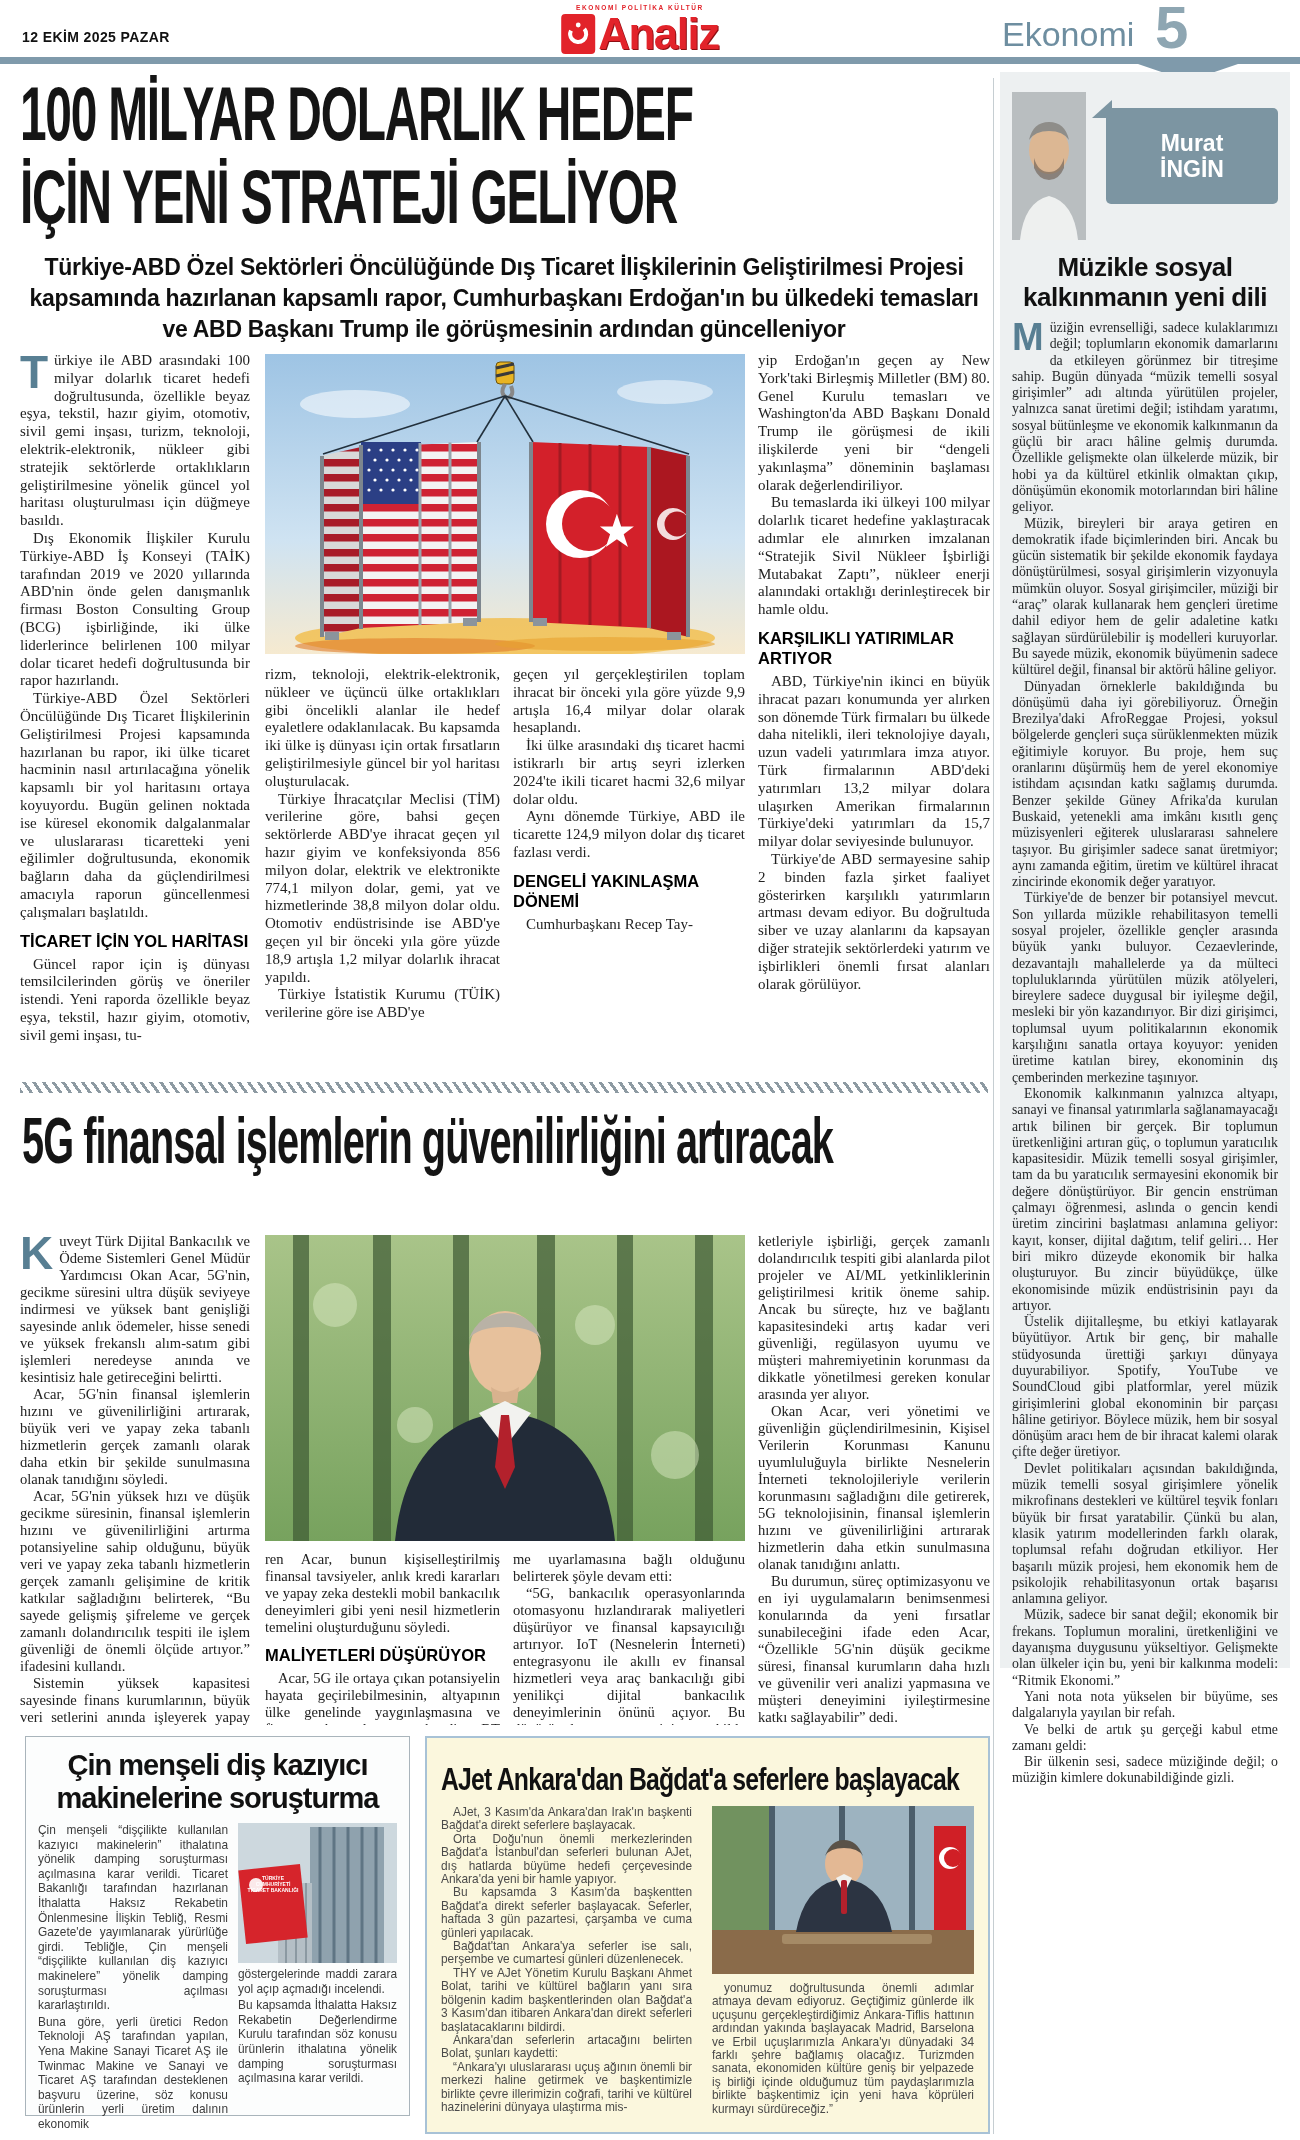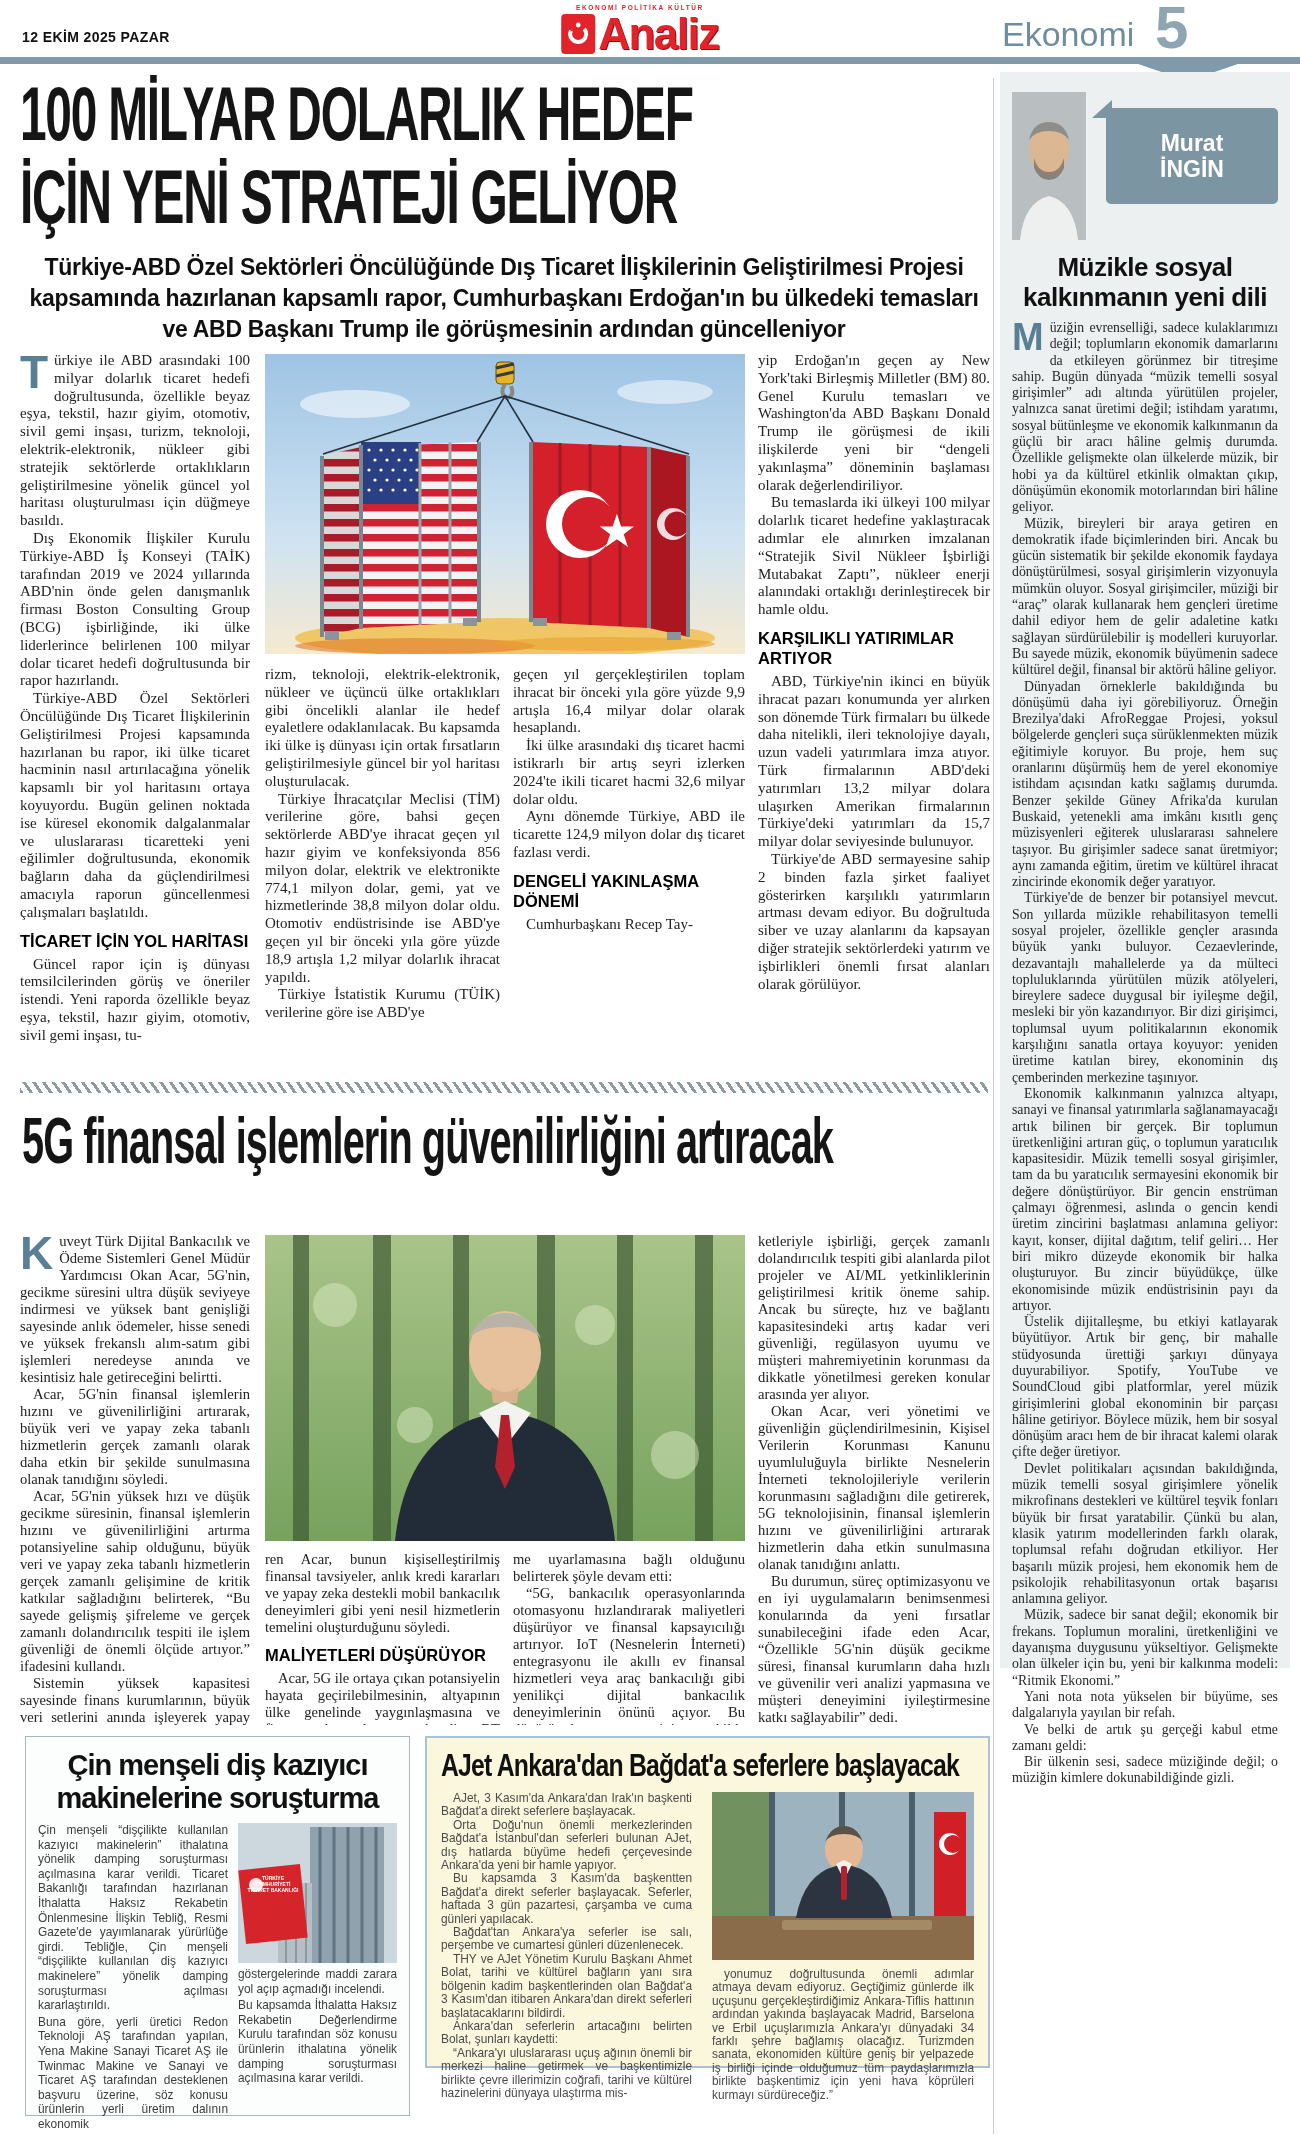--- a/index.html
+++ b/index.html
@@ -60,22 +60,22 @@
     border:1px solid #a9b4bb;padding:12px 12px 8px;}
   .box-cin-hl{font:800 29px/33px "Liberation Sans",sans-serif;letter-spacing:-1px;text-align:center;color:#111;}
   .cin-cols{display:flex;gap:10px;margin-top:8px;height:330px;overflow:hidden;}
   .cin-left{width:192px;}
   .cin-right{width:159px;}
   .cin-text{font:11.9px/14.6px "Liberation Sans",sans-serif;color:#3c3c3c;text-align:justify;}
   .cin-text p{margin:0 0 2px;}
   .cin-img{position:relative;width:159px;height:140px;margin-bottom:4px;overflow:hidden;}
   .cin-sign{position:absolute;left:8px;top:52px;width:54px;color:#fff;font:bold 5px/6px "Liberation Sans",sans-serif;text-align:center;}
 
-  .box-ajet{position:absolute;left:425px;top:1736px;width:565px;height:332px;background:#fbf7dd;
-    border:2px solid #a8c2d6;padding:10px 14px;}
+  .box-ajet{position:absolute;left:425px;top:1736px;width:565px;height:398px;background:#fbf7dd;
+    border:2px solid #a8c2d6;padding:24px 14px;}
   .ajet-hl{font:800 31px/36px "Liberation Sans",sans-serif;letter-spacing:-1px;color:#111;
     transform:scaleX(.8);transform-origin:left top;white-space:nowrap;}
   .ajet-cols{display:flex;gap:20px;margin-top:8px;height:332px;overflow:hidden;}
   .ajet-col{width:262px;font:11.9px/13.4px "Liberation Sans",sans-serif;color:#4a4a4a;text-align:justify;}
   .ajet-col p{margin:0;text-indent:12px;}
   .ajet-img{width:262px;height:168px;margin-bottom:8px;overflow:hidden;}
 
   
   .sidebar-rule{position:absolute;left:993px;top:78px;width:1px;height:2056px;background:#c6ced2;}
   .sidebar{position:absolute;left:1000px;top:72px;width:290px;height:1596px;background:#edf0f1;padding:10px 12px;}
@@ -120,21 +120,21 @@
     <div class="hl-line" data-name="main-headline-line1">100 MİLYAR DOLARLIK HEDEF</div>
     <div class="hl-line" data-name="main-headline-line2">İÇİN YENİ STRATEJİ GELİYOR</div>
   </div>
 
   <div class="subhead" data-name="main-subheadline">Türkiye-ABD Özel Sektörleri Öncülüğünde Dış Ticaret İlişkilerinin Geliştirilmesi Projesi kapsamında hazırlanan kapsamlı rapor, Cumhurbaşkanı Erdoğan'ın bu ülkedeki temasları ve ABD Başkanı Trump ile görüşmesinin ardından güncelleniyor</div>
 
   <div class="body-grid" data-name="main-article-body">
 
     <div class="col c1" data-name="main-column-1">
       <p data-name="paragraph"><span class="dropcap" data-name="dropcap-letter">T</span><span>ürkiye ile ABD arasındaki 100 milyar dolarlık ticaret hedefi doğrultusunda, özellikle beyaz eşya, tekstil, hazır giyim, otomotiv, sivil gemi inşası, turizm, teknoloji, elektrik-elektronik, nükleer gibi stratejik sektörlerde ortaklıkların geliştirilmesine yönelik güncel yol haritası oluşturulması için düğmeye basıldı.</span></p>
-      <p class="ind" data-name="paragraph">Dış Ekonomik İlişkiler Kurulu Türkiye-ABD İş Konseyi (TAİK) tarafından 2019 ve 2024 yıllarında ABD'nin önde gelen danışmanlık firması Boston Consulting Group (BCG) işbirliğinde, iki ülke liderlerince belirlenen 100 milyar dolar ticaret hedefi doğrultusunda bir rapor hazırlandı.</p>
+      <p class="ind" data-name="paragraph">Dış Ekonomik İlişkiler Kurulu Türkiye-ABD İş Konseyi (TAİK) tarafından 2019 ve 2020 yıllarında ABD'nin önde gelen danışmanlık firması Boston Consulting Group (BCG) işbirliğinde, iki ülke liderlerince belirlenen 100 milyar dolar ticaret hedefi doğrultusunda bir rapor hazırlandı.</p>
       <p class="ind" data-name="paragraph">Türkiye-ABD Özel Sektörleri Öncülüğünde Dış Ticaret İlişkilerinin Geliştirilmesi Projesi kapsamında hazırlanan bu rapor, iki ülke ticaret hacminin nasıl artırılacağına yönelik kapsamlı bir yol haritasını ortaya koyuyordu. Bugün gelinen noktada ise küresel ekonomik dalgalanmalar ve uluslararası ticaretteki yeni eğilimler doğrultusunda, ekonomik bağların daha da güçlendirilmesi amacıyla raporun güncellenmesi çalışmaları başlatıldı.</p>
       <div class="col-head" data-name="subsection-heading">TİCARET İÇİN YOL HARİTASI</div>
       <p class="ind" data-name="paragraph">Güncel rapor için iş dünyası temsilcilerinden görüş ve öneriler istendi. Yeni raporda özellikle beyaz eşya, tekstil, hazır giyim, otomotiv, sivil gemi inşası, tu-</p>
     </div>
 
     <div class="main-image" data-name="containers-illustration">
       <svg width="480" height="300" viewBox="0 0 480 300">
         <defs>
           <linearGradient id="sky" x1="0" y1="0" x2="0" y2="1">
             <stop offset="0" stop-color="#9ec4e4"></stop>

